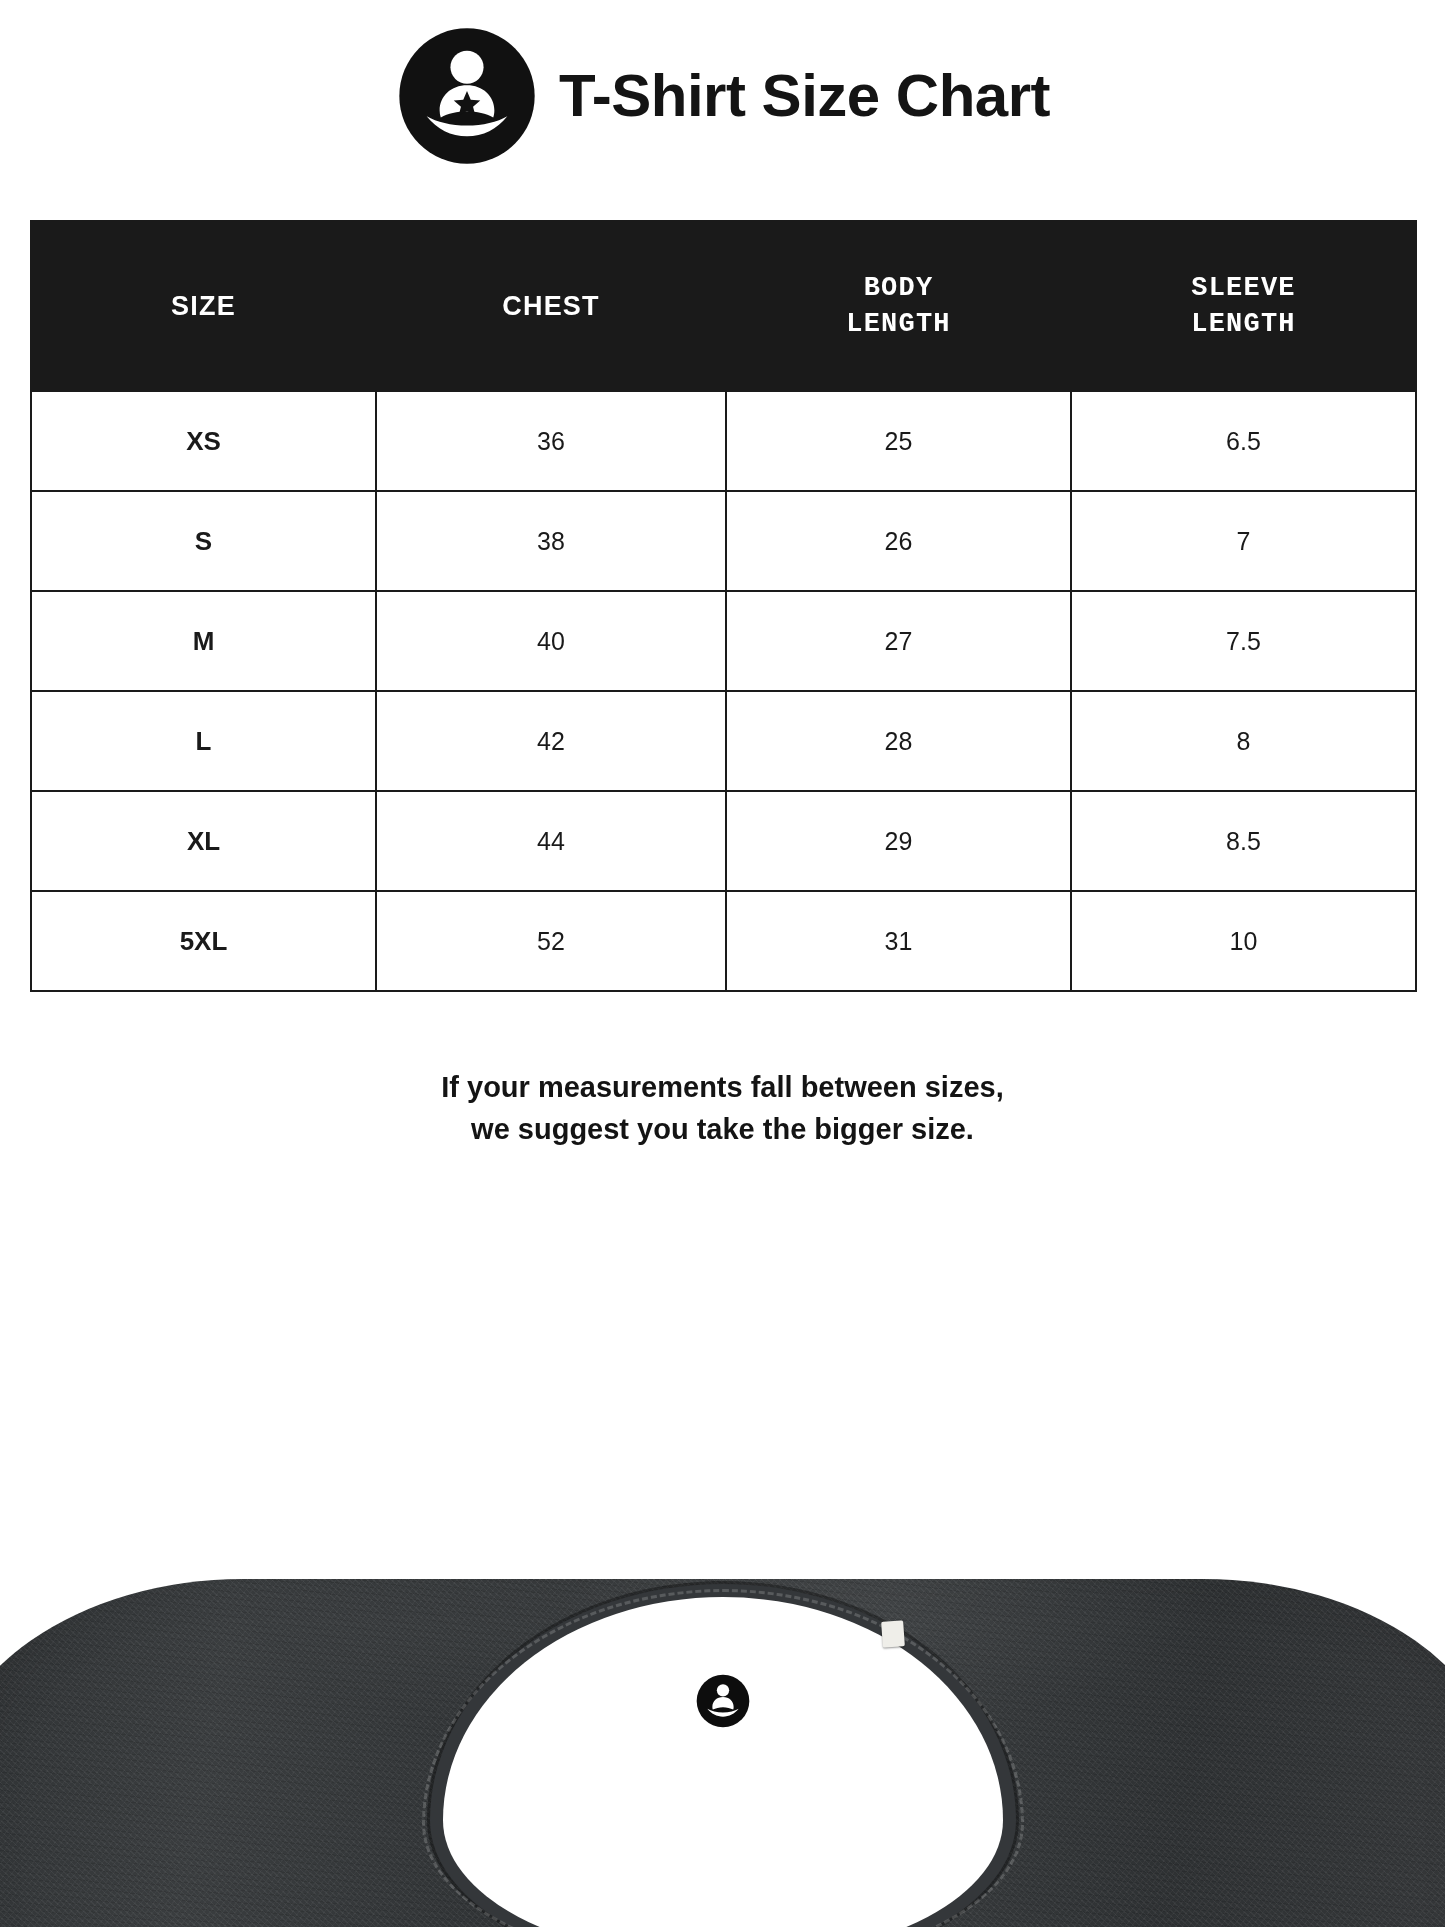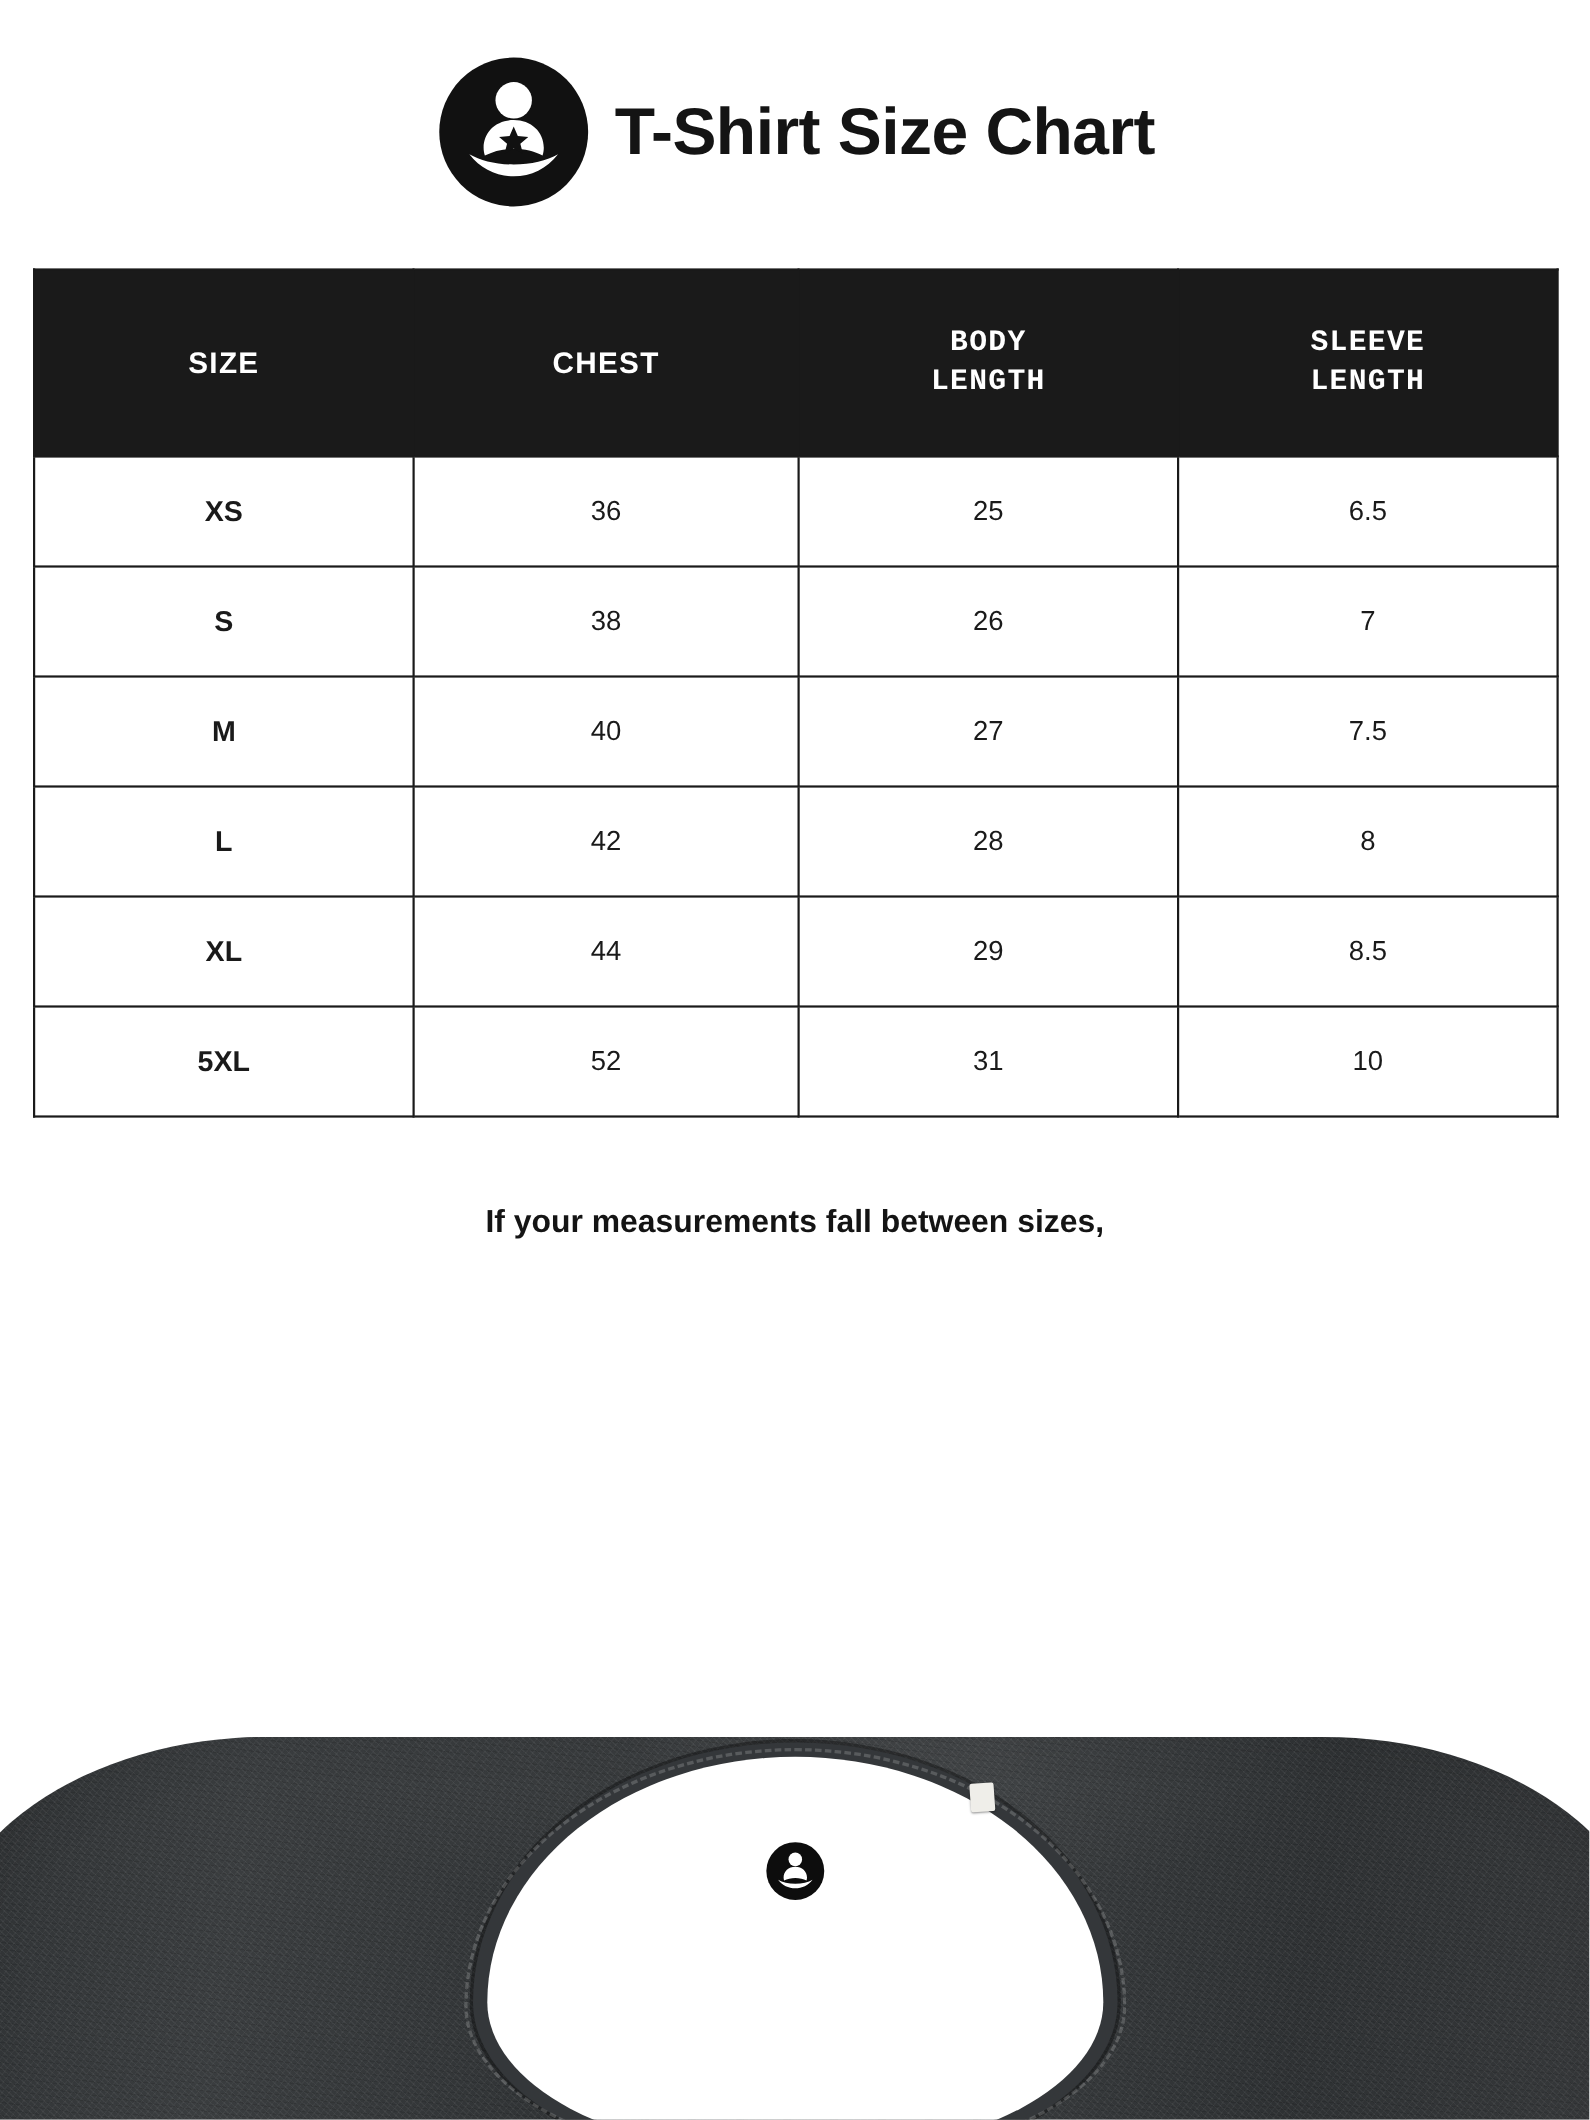--- a/index.html
+++ b/index.html
@@ -15,21 +15,21 @@
     position: relative;
     overflow: hidden;
   }
 
   
   .header {
     display: flex;
     align-items: center;
     justify-content: center;
     gap: 20px;
-    padding-top: 48px;
+    padding-top: 24px;
   }
   .logo-mark {
     width: 144px;
     height: 144px;
     flex: 0 0 auto;
   }
   .page-title {
     font-size: 60px;
     font-weight: bold;
     letter-spacing: -0.5px;
@@ -243,20 +243,21 @@
         <td>52</td>
         <td>31</td>
         <td>10</td>
       </tr>
     </tbody>
   </table>
 </div>
 
 <div class="note">
   <span class="line">If your measurements fall between sizes,</span>
+  <span class="line">we suggest you take the bigger size.</span>
 </div>
 
 <div class="shirt-area">
   <div class="shirt-body"></div>
   <div class="neck-hole"></div>
   <div class="neck-stitch"></div>
   <div class="care-tag"></div>
   <span class="inner-logo">
     <svg viewBox="0 0 100 100" width="56" height="56" aria-hidden="true">
       <circle cx="50" cy="50" r="47" fill="#0d0d0d"></circle>

